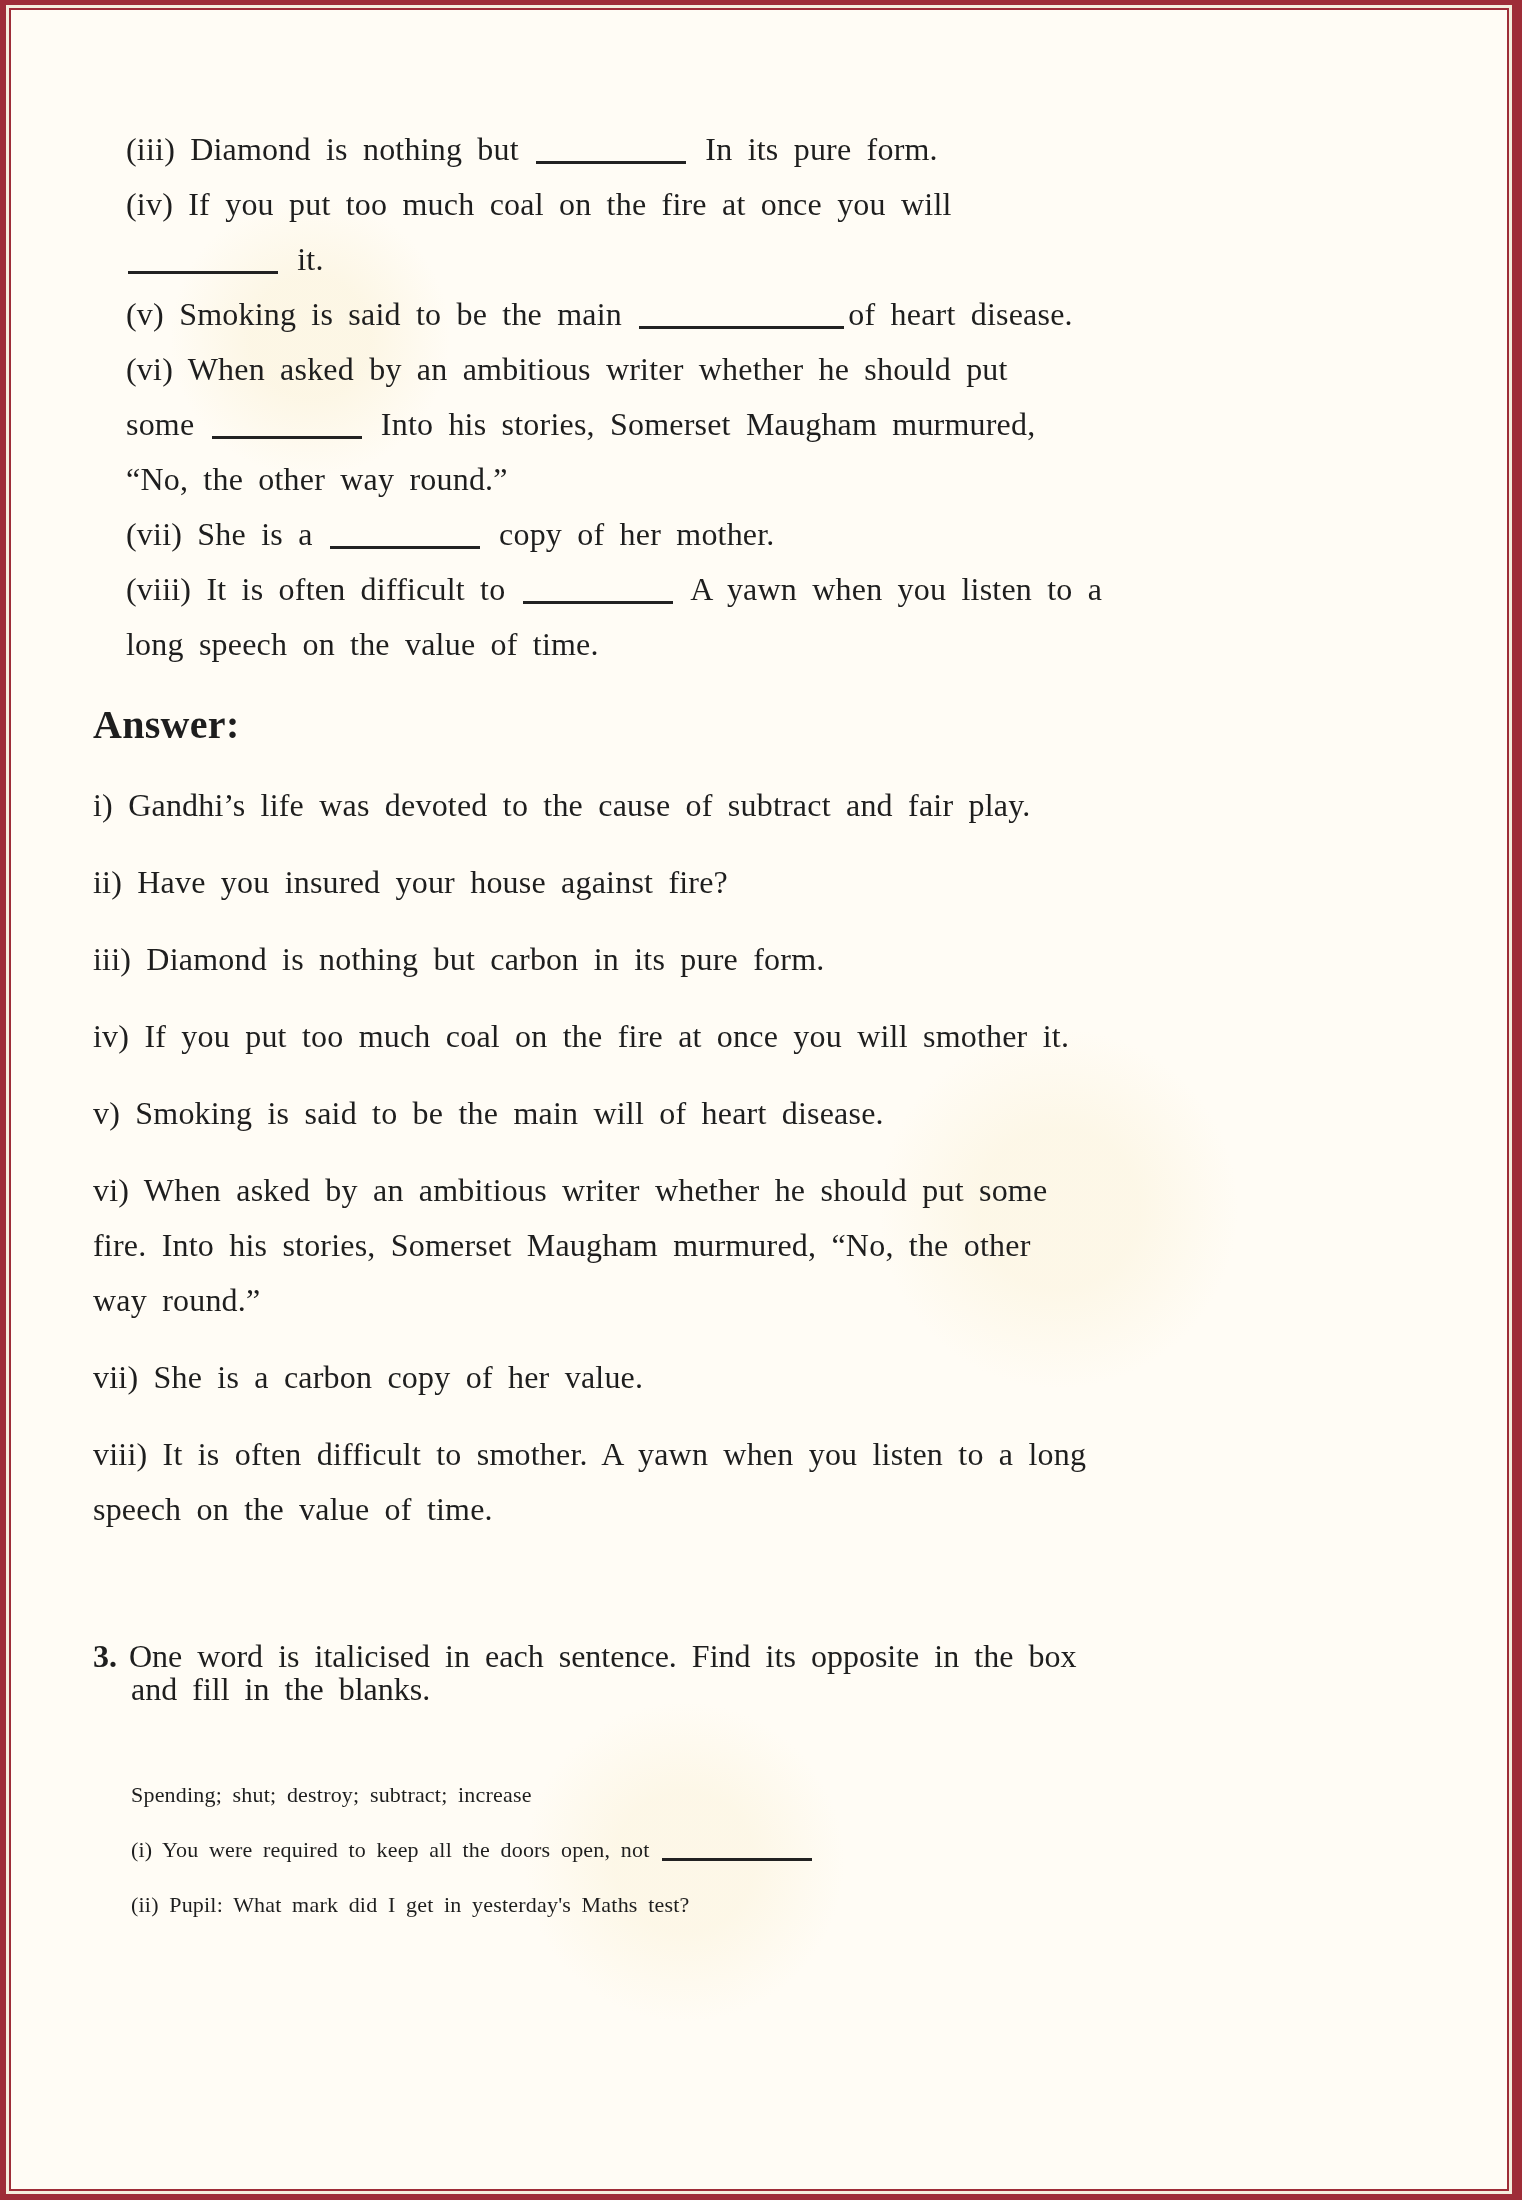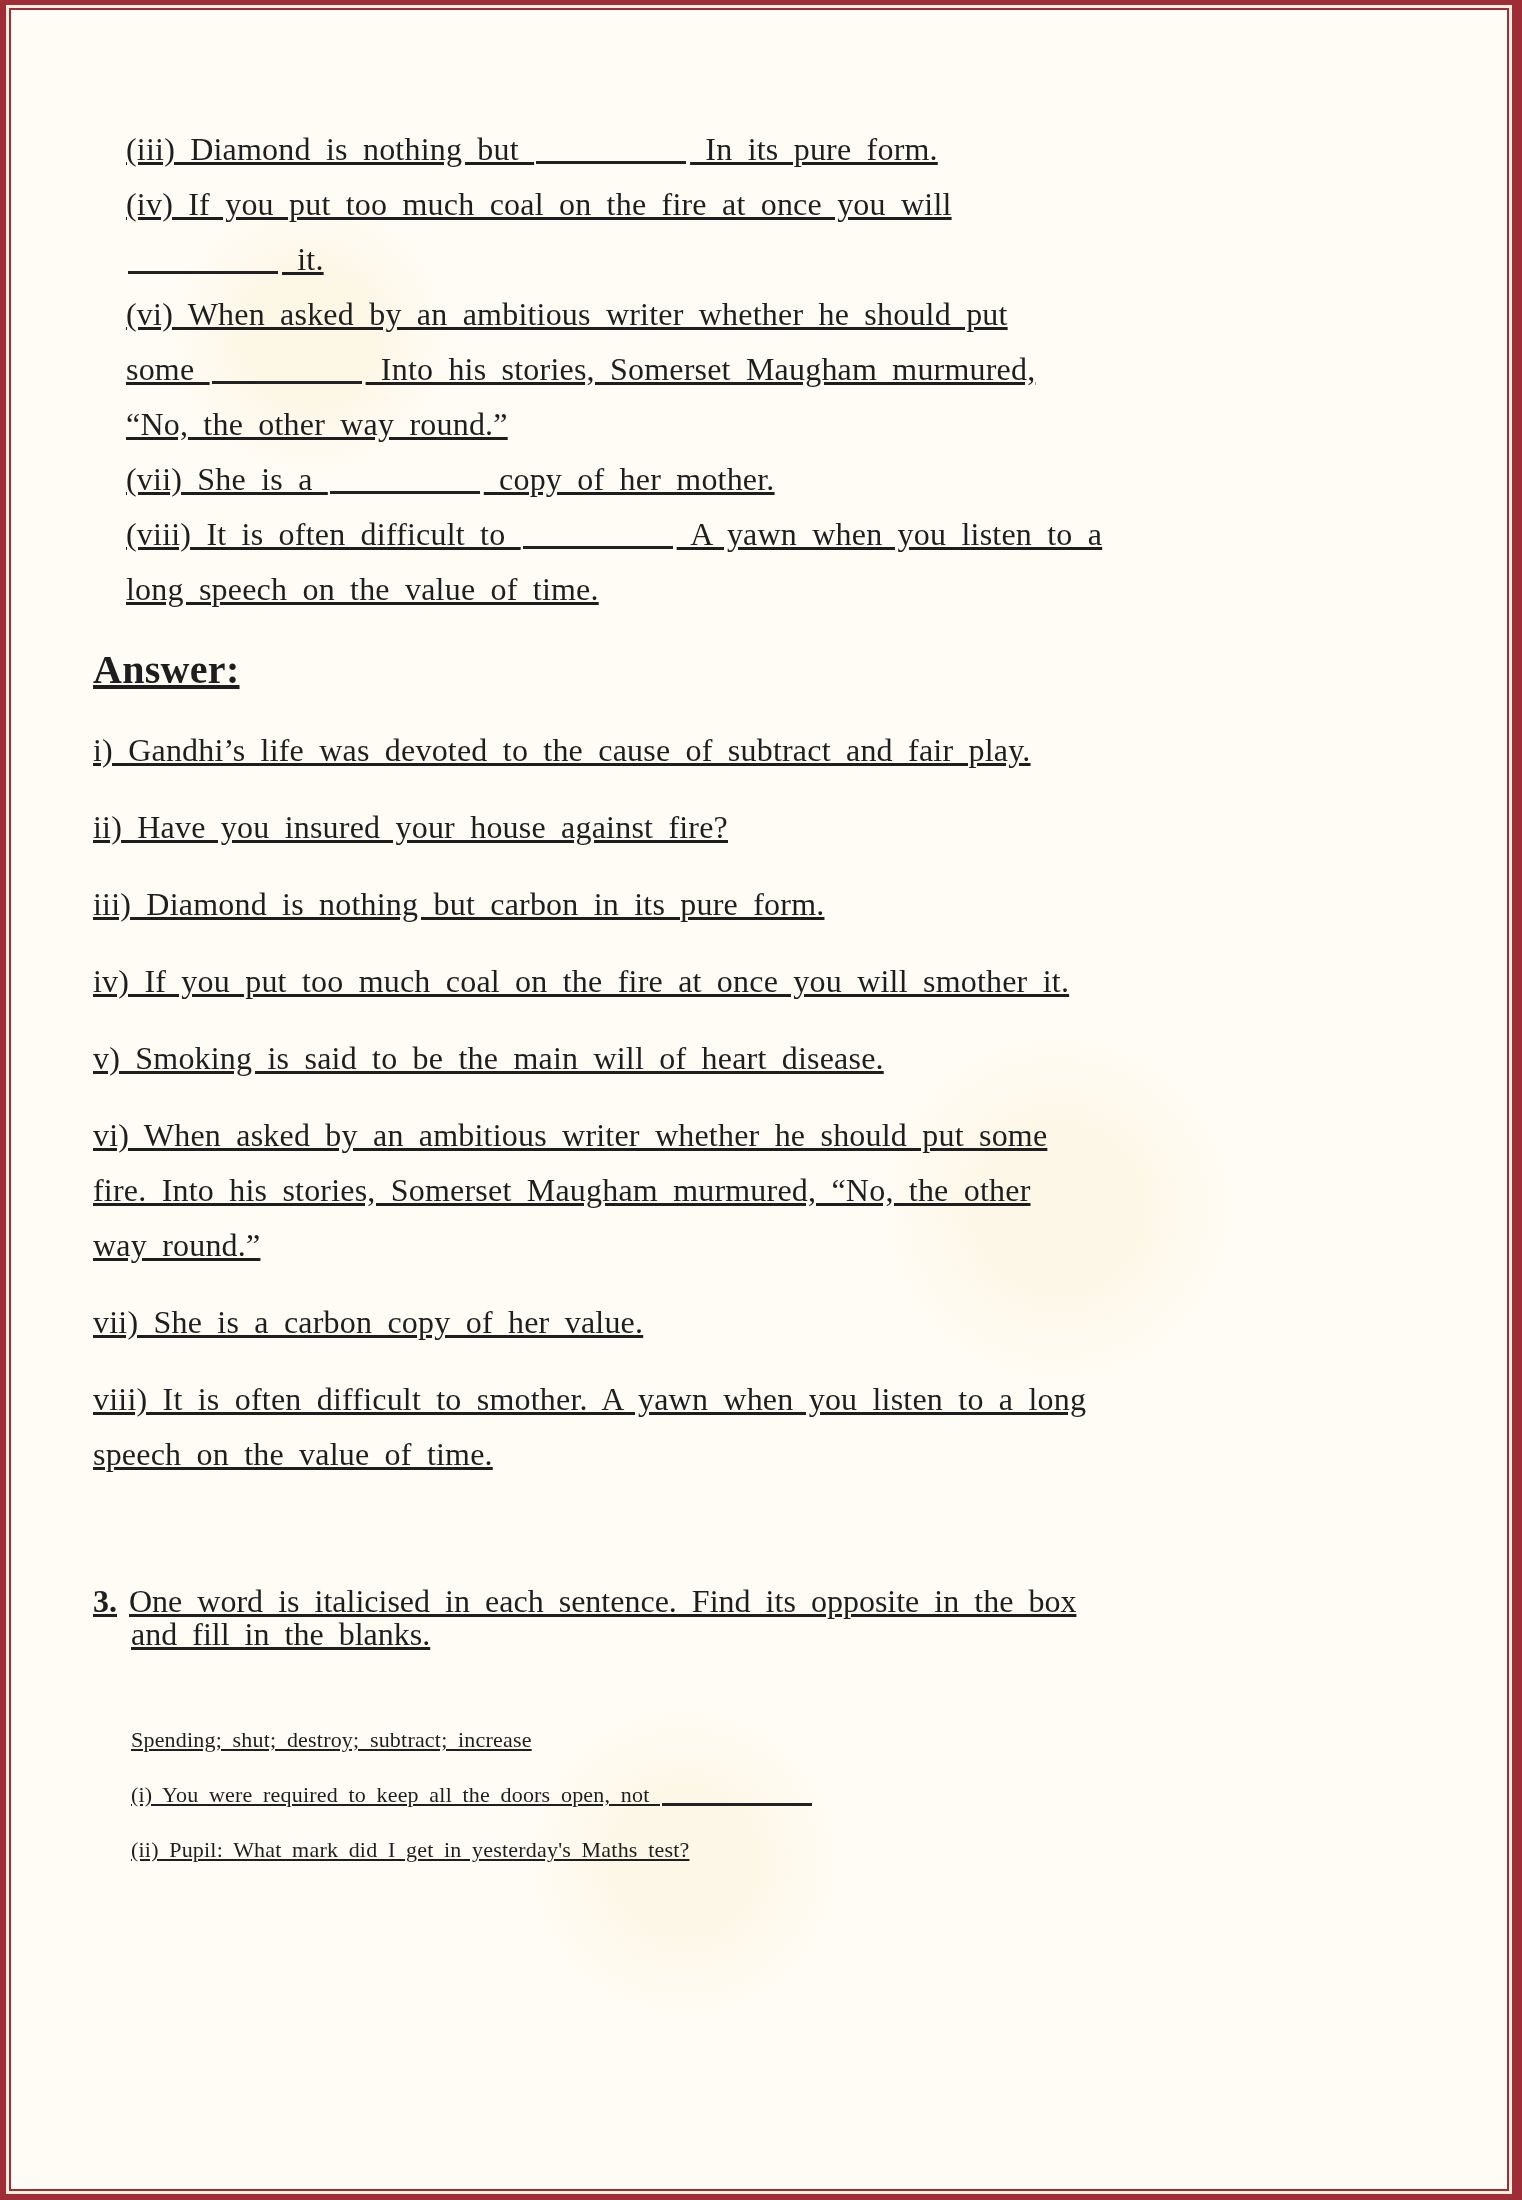--- a/index.html
+++ b/index.html
@@ -22,21 +22,21 @@
     background:
       radial-gradient(circle at 20% 15%, rgba(248,236,200,.35) 0 60px, rgba(248,236,200,0) 140px),
       radial-gradient(circle at 70% 55%, rgba(248,236,200,.30) 0 80px, rgba(248,236,200,0) 180px),
       radial-gradient(circle at 45% 85%, rgba(248,236,200,.30) 0 70px, rgba(248,236,200,0) 160px),
       var(--paper);
     border:2px solid var(--frame);
     box-shadow:0 0 0 3px var(--gap);
     overflow:hidden;
     padding:112px 40px 40px 82px;
   }
-  p,h2{white-space:nowrap;text-decoration:underline;}
+  p,h2{white-space:nowrap;}
   .exercise{margin-left:33px;}
   .exercise p{
     font-size:32px;
     line-height:55px;
     word-spacing:0.22em;
     letter-spacing:0.2px;
   }
   .blank{
     display:inline-block;
     width:150px;
@@ -85,20 +85,21 @@
   }
 </style>
 </head>
 <body>
 
 <div class="paper">
 
   <section class="exercise">
     <p>(iii) Diamond is nothing but <span class="blank"></span> In its pure form.</p>
     <p>(iv) If you put too much coal on the fire at once you will<br><span class="blank"></span> it.</p>
+    <p class="blank-wide">(v) Smoking is said to be the main <span class="blank"></span>of heart disease.</p>
     <p>(vi) When asked by an ambitious writer whether he should put<br>some <span class="blank"></span> Into his stories, Somerset Maugham murmured,<br>“No, the other way round.”</p>
     <p>(vii) She is a <span class="blank"></span> copy of her mother.</p>
     <p>(viii) It is often difficult to <span class="blank"></span> A yawn when you listen to a<br>long speech on the value of time.</p>
   </section>
 
   <h2 class="answer-heading">Answer:</h2>
 
   <section class="answers">
     <p>i) Gandhi’s life was devoted to the cause of subtract and fair play.</p>
     <p>ii) Have you insured your house against fire?</p>

